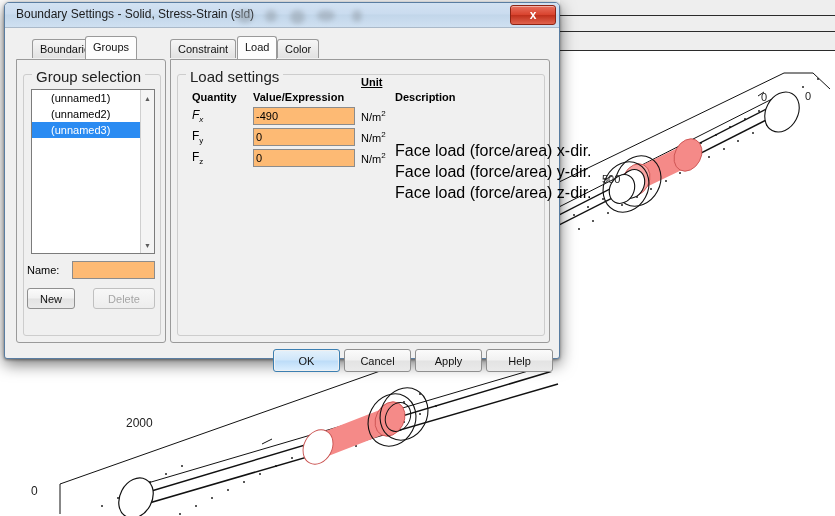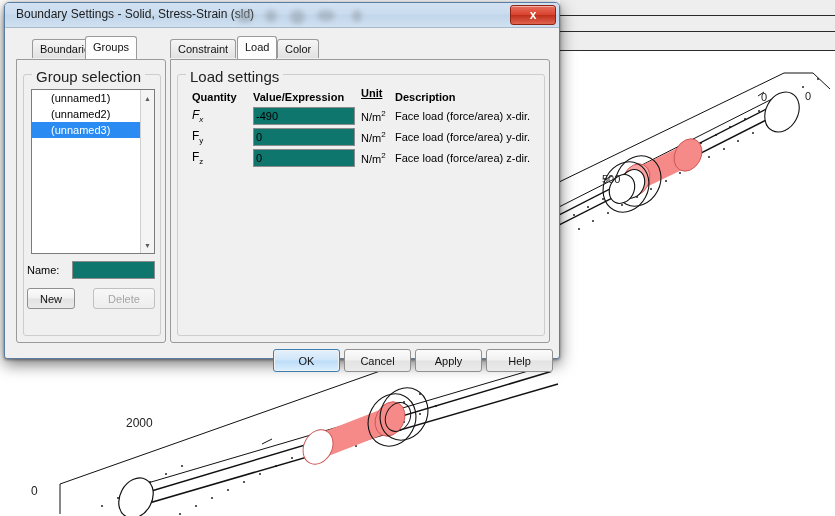--- a/index.html
+++ b/index.html
@@ -116,21 +116,21 @@
   .vscroll .arrow{
     position:absolute;left:0;right:0;height:14px;
     display:flex;align-items:center;justify-content:center;
     color:#5c5c5c;font-size:7px;cursor:pointer;
   }
   .vscroll .arrow.up{top:1px;}
   .vscroll .arrow.down{bottom:1px;}
 
   
   .textfield{
-    position:absolute;background:#0f766e;
+    position:absolute;background:#fdba74;
     border:1px solid #8c8c8c;box-sizing:border-box;
     font-family:"Liberation Sans", sans-serif;font-size:11px;color:#000;
     padding:0 2px;outline:none;
   }
   .inline-label{position:absolute;font-size:11px;color:#000;white-space:nowrap;}
 
   
   .pbtn{
     position:absolute;
     background:linear-gradient(to bottom,#fbfbfb 0%,#f1f1f1 48%,#e3e3e3 52%,#eaeaea 100%);
@@ -146,21 +146,21 @@
     border:1px solid #3c7fb1;
     box-shadow:0 0 0 1px #f0f0f0 inset;
   }
 
   
   .col-head{position:absolute;font-size:11px;font-weight:bold;color:#000;white-space:nowrap;}
   .qty{position:absolute;font-size:12px;color:#000;white-space:nowrap;}
   .qty sub{font-size:8px;}
   .unit{position:absolute;font-size:11px;color:#000;white-space:nowrap;}
   .unit sup{font-size:8px;}
-  .desc{position:absolute;font-size:11px;color:#000;white-space:nowrap;}
+  .desc{position:absolute;font-size:16px;color:#000;white-space:nowrap;margin-top:32px;}
 </style>
 </head>
 <body>
 
 <div id="app-background">
 
   <div class="bg-toolbar-strip" style="left:560px;top:0;width:275px;height:15px;background:#eeeeee;"></div>
   <div class="bg-line" style="left:560px;top:15px;width:275px;"></div>
   <div class="bg-toolbar-strip" style="left:560px;top:16px;width:275px;height:15px;background:#eeeeee;"></div>
   <div class="bg-line" style="left:560px;top:31px;width:275px;"></div>
@@ -347,21 +347,21 @@
       <span class="tab" style="left:107px;">Color</span>
     </div>
 
     <div class="tabpanel" style="left:162px;top:31px;width:380px;height:284px;">
 
       <div class="groupbox" style="left:6px;top:14px;width:368px;height:262px;">
         <span class="groupbox-title">Load settings</span>
 
         <span class="col-head" style="left:14px;top:16px;">Quantity</span>
         <span class="col-head" style="left:75px;top:16px;">Value/Expression</span>
-        <span class="col-head" style="left:183px;top:12px;text-decoration:underline;">Unit</span>
+        <span class="col-head" style="left:183px;top:1px;text-decoration:underline;">Unit</span>
         <span class="col-head" style="left:217px;top:16px;">Description</span>
 
         <span class="qty" style="left:14px;top:33px;font-style:italic;">
           <span>F</span><sub>x</sub>
         </span>
         <input class="textfield" type="text" style="left: 75px; top: 32px; width: 102px; height: 18px;" value="-490">
         <span class="unit" style="left:183px;top:34px;">
           <span>N/m</span><sup>2</sup>
         </span>
         <span class="desc" style="left:217px;top:35px;">Face load (force/area) x-dir.</span>

